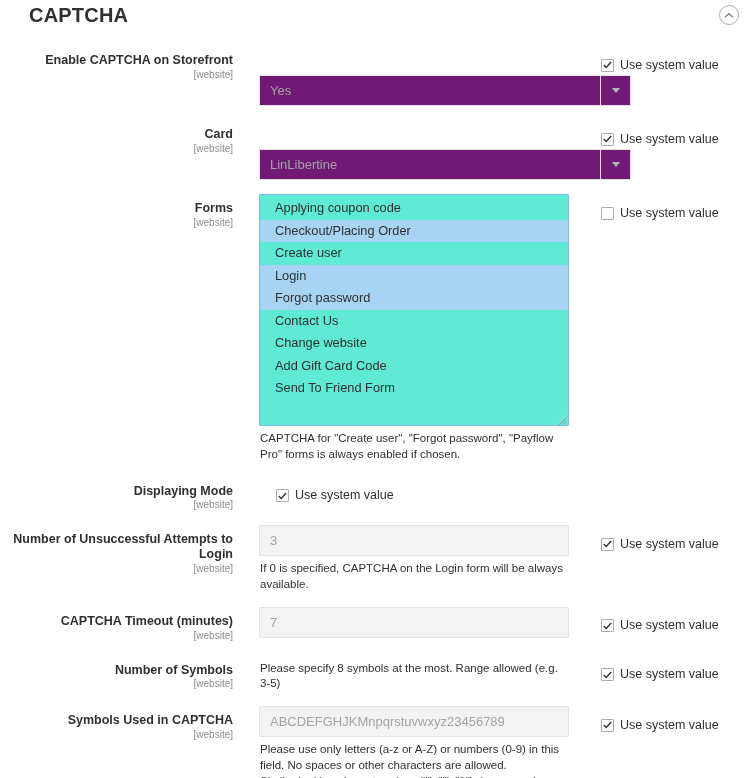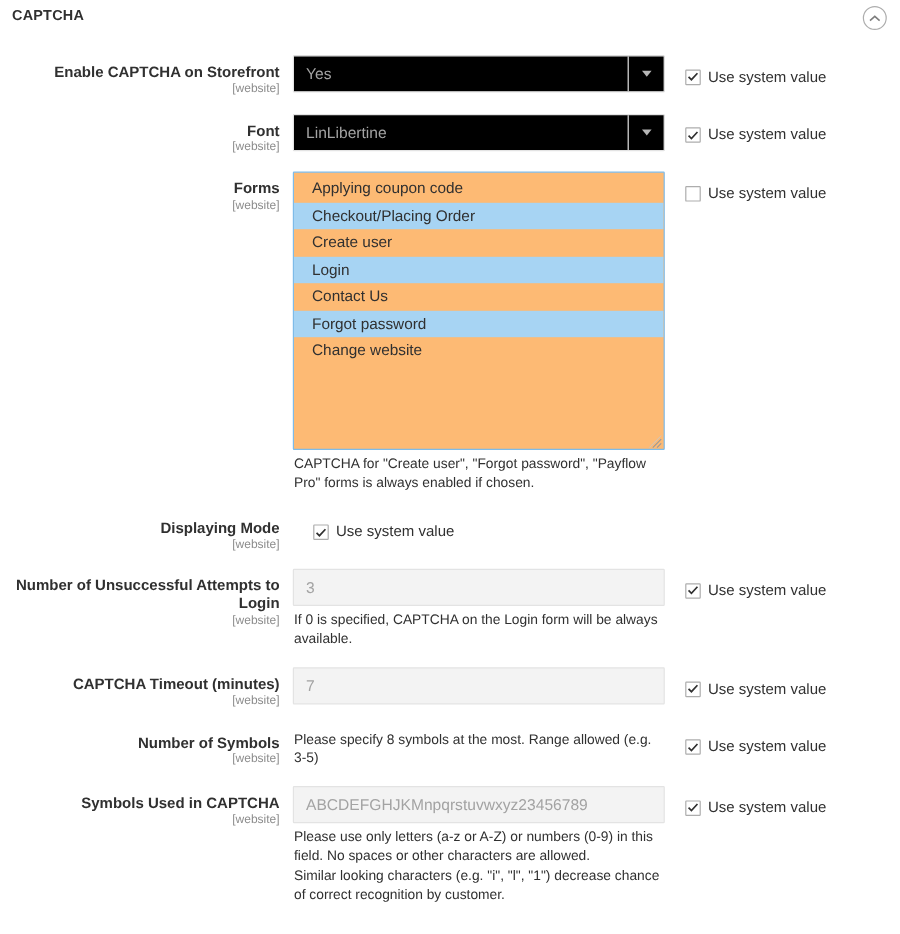--- a/index.html
+++ b/index.html
@@ -15,24 +15,25 @@
     position: relative;
   }
 
   
   .section-header {
     position: relative;
     height: 32px;
     padding: 4px 0 0 10px;
   }
   .section-title {
-    font-size: 12px;
+    font-size: 20px;
     font-weight: 600;
     letter-spacing: .2px;
     color: #303030;
+    margin-left: 19px;
   }
   .collapse-btn {
     position: absolute;
     right: 11px; top: 5px;
     width: 20px; height: 20px;
     border: 1px solid #adadad;
     border-radius: 50%;
     background: #fff;
     display: flex;
     align-items: center;
@@ -41,20 +42,21 @@
   }
   .collapse-btn svg { display: block; }
 
   
   .form-body { padding-top: 14px; }
 
   .field-row {
     display: flex;
     align-items: flex-start;
     margin-bottom: 14px;
+    gap: 15px;
   }
   .label-col {
     width: 244px;
     flex: 0 0 244px;
     text-align: right;
     padding-right: 11px;
     padding-top: 7px;
     line-height: 1.18;
   }
   .label-text {
@@ -75,27 +77,28 @@
   }
   .sysval-col {
     flex: 1 1 auto;
     padding-top: 9px;
     padding-left: 17px;
   }
 
   
   .select-wrap {
     position: relative;
-    width: 310px;
+    width: 372px;
     height: 31px;
-    background: #000000;
+    background: #701a75;
     border: 1px solid #e3e3e3;
     border-radius: 1px;
     display: flex;
     align-items: center;
+    margin-top: 29px;
   }
   .select-value {
     font-size: 13px;
     color: #a3a3a3;
     padding-left: 10px;
     white-space: nowrap;
     overflow: hidden;
   }
   .select-arrow {
     position: absolute;
@@ -131,21 +134,21 @@
     white-space: nowrap;
     overflow: hidden;
   }
 
   
   .multiselect {
     width: 310px;
     height: 232px;
     border: 1px solid #7ebbe8;
     border-radius: 1px;
-    background: #fdba74;
+    background: #5eead4;
     position: relative;
     overflow: hidden;
     padding-top: 2px;
   }
   .ms-option {
     height: 22.5px;
     line-height: 22.5px;
     font-size: 12.8px;
     color: #303030;
     padding-left: 15px;
@@ -227,21 +230,21 @@
           <span class="cbox">
             <svg width="9" height="8" viewBox="0 0 9 8">
               <polyline points="0.8,4 3.2,6.4 8.2,1" fill="none" stroke="#303030" stroke-width="1.4"></polyline>
             </svg>
           </span>
           <span class="sysval-label">Use system value</span>
         </label></div>
     </div>
     <div class="field-row">
       <div class="label-col">
-        <span class="label-text">Font</span>
+        <span class="label-text">Card</span>
         <span class="label-scope">[website]</span>
       </div>
       <div class="control-col">
         <div class="select-wrap">
           <span class="select-value">LinLibertine</span>
           <span class="select-arrow">
             <i></i>
           </span>
         </div>
       </div>
@@ -258,23 +261,25 @@
       <div class="label-col">
         <span class="label-text">Forms</span>
         <span class="label-scope">[website]</span>
       </div>
       <div class="control-col">
         <div class="multiselect">
           <div class="ms-option">Applying coupon code</div>
           <div class="ms-option selected">Checkout/Placing Order</div>
           <div class="ms-option">Create user</div>
           <div class="ms-option selected">Login</div>
+          <div class="ms-option selected">Forgot password</div>
           <div class="ms-option">Contact Us</div>
-          <div class="ms-option selected">Forgot password</div>
           <div class="ms-option">Change website</div>
+          <div class="ms-option">Add Gift Card Code</div>
+          <div class="ms-option">Send To Friend Form</div>
           <span class="resize-grip"><svg width="12" height="12" viewBox="0 0 12 12">
               <polyline points="11,4 4,11" stroke="#9a9a9a" stroke-width="1" fill="none"></polyline>
               <polyline points="11,7.5 7.5,11" stroke="#9a9a9a" stroke-width="1" fill="none"></polyline>
               <polyline points="11,1 1,11" stroke="#c8c8c8" stroke-width="0.8" fill="none"></polyline>
             </svg></span>
         </div>
         <div class="note" style="white-space: pre-line;">CAPTCHA for "Create user", "Forgot password", "Payflow Pro" forms is always enabled if chosen.</div>
       </div>
       <div class="sysval-col"><label class="sysval">
           <span class="cbox unchecked">

